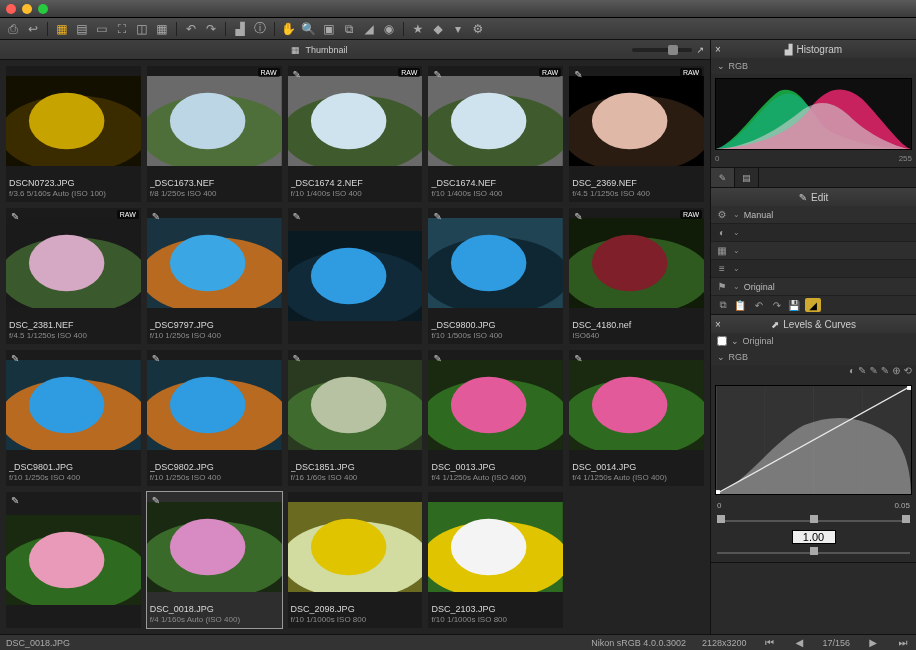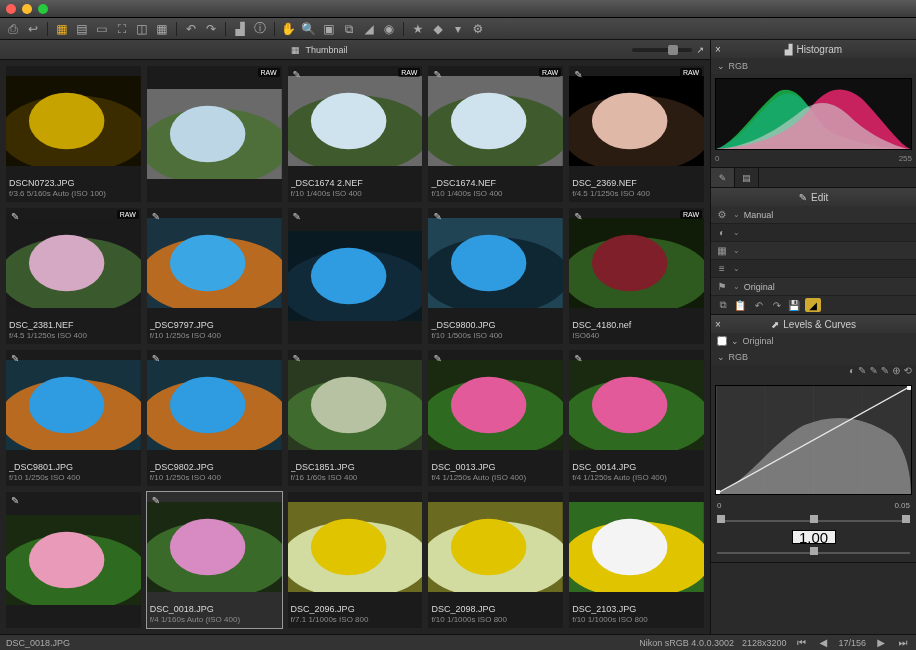--- a/index.html
+++ b/index.html
@@ -107,21 +107,21 @@
 .badge-raw { right: 2px; }
 .badge-edit { left: 2px; color:#ccc; background:transparent; font-size:10px;}
 .thumb-meta { padding: 2px 3px 3px; line-height: 1.25; }
 .thumb-name { color:#d8d8d8; white-space:nowrap; overflow:hidden; text-overflow:ellipsis; }
 .thumb-info { color:#8c8c8c; font-size:8px; white-space:nowrap; overflow:hidden; text-overflow:ellipsis;}
 .statusbar {
   height: 16px; background:#333; border-top:1px solid #111;
   display:flex; align-items:center; padding:0 6px; color:#aaa; font-size:9px;
   justify-content:space-between;
 }
-.statusbar .right{display:flex;align-items:center;gap:8px;}
+.statusbar .right{display:flex;align-items:center;gap:16px;}
 .statusbar .nav-btn{width:14px;height:12px;display:flex;align-items:center;justify-content:center;font-size:10px;}
 
 .sidepanel {
   width: 206px;
   background: #2a2a2a;
   border-left: 1px solid #111;
   display: flex; flex-direction: column;
   overflow: hidden;
 }
 .panel-section { border-bottom:1px solid #111; }
@@ -164,21 +164,21 @@
 .curves-tools span{font-size:10px;color:#999;}
 .curves-canvas{
   height:110px;background:#333;margin:4px;border:1px solid #000;position:relative;
 }
 .gamma-row{display:flex;align-items:center;justify-content:space-between;padding:2px 6px;font-size:8px;color:#aaa;}
 .gamma-slider{height:14px;position:relative;margin:2px 6px;}
 .gamma-slider .track{position:absolute;top:6px;left:0;right:0;height:2px;background:#555;}
 .gamma-slider .marker{position:absolute;top:1px;width:8px;height:8px;background:#aaa;transform:translateX(-50%);}
 .gamma-input{
   width:44px;height:14px;background:#eee;color:#000;border:1px solid #000;
-  text-align:center;font-size:15px;margin:2px auto;display:block;
+  text-align:center;font-size:11px;margin:2px auto;display:block;
 }
 svg { display:block; }
 </style>
 </head>
 <body>
 
 <div class="titlebar">
   <div class="traffic-lights">
     <div class="traffic-light tl-red"></div>
     <div class="traffic-light tl-yellow"></div>
@@ -246,20 +246,24 @@
         </div>
         <div class="thumb-cell">
           <div class="thumb-imgwrap">
             <svg class="thumb-img" viewBox="0 0 100 70" preserveAspectRatio="none">
     <rect width="100" height="70" fill="#6a6a6a"></rect>
     <ellipse cx="50" cy="45" rx="55" ry="30" fill="#4f6f3a"></ellipse>
     <ellipse cx="45" cy="35" rx="28" ry="22" fill="#bcd6e6"></ellipse>
   </svg>
             <div class="badge badge-raw">RAW</div>
           </div>
+          <div class="thumb-meta">
+            <div class="thumb-name">_DSC1673.NEF</div>
+            <div class="thumb-info">f/8 1/250s ISO 400</div>
+          </div>
         </div>
         <div class="thumb-cell">
           <div class="thumb-imgwrap">
             <svg class="thumb-img" viewBox="0 0 100 70" preserveAspectRatio="none">
     <rect width="100" height="70" fill="#6a6a6a"></rect>
     <ellipse cx="50" cy="45" rx="55" ry="30" fill="#3f5a2c"></ellipse>
     <ellipse cx="45" cy="35" rx="28" ry="22" fill="#cfe3ef"></ellipse>
   </svg>
             <div class="badge badge-raw">RAW</div>
             <div class="badge badge-edit">✎</div>
@@ -452,33 +456,20 @@
             <svg class="thumb-img" viewBox="0 0 100 70" preserveAspectRatio="none">
     <rect width="100" height="70" fill="#1a2a12"></rect>
     <ellipse cx="50" cy="45" rx="55" ry="30" fill="#3a6a2a"></ellipse>
     <ellipse cx="45" cy="35" rx="28" ry="22" fill="#d88ac2"></ellipse>
   </svg>
             <div class="badge badge-edit">✎</div>
           </div>
           <div class="thumb-meta">
             <div class="thumb-name">DSC_0018.JPG</div>
             <div class="thumb-info">f/4 1/160s Auto (ISO 400)</div>
-          </div>
-        </div>
-        <div class="thumb-cell">
-          <div class="thumb-imgwrap">
-            <svg class="thumb-img" viewBox="0 0 100 70" preserveAspectRatio="none">
-    <rect width="100" height="70" fill="#6a6a20"></rect>
-    <ellipse cx="50" cy="45" rx="55" ry="30" fill="#d2dca0"></ellipse>
-    <ellipse cx="45" cy="35" rx="28" ry="22" fill="#e0c400"></ellipse>
-  </svg>
-          </div>
-          <div class="thumb-meta">
-            <div class="thumb-name">DSC_2096.JPG</div>
-            <div class="thumb-info">f/7.1 1/1000s ISO 800</div>
           </div>
         </div>
         <div class="thumb-cell">
           <div class="thumb-imgwrap">
             <svg class="thumb-img" viewBox="0 0 100 70" preserveAspectRatio="none">
     <rect width="100" height="70" fill="#6a6a20"></rect>
     <ellipse cx="50" cy="45" rx="55" ry="30" fill="#d2dca0"></ellipse>
     <ellipse cx="45" cy="35" rx="28" ry="22" fill="#e0c400"></ellipse>
   </svg>
           </div>

